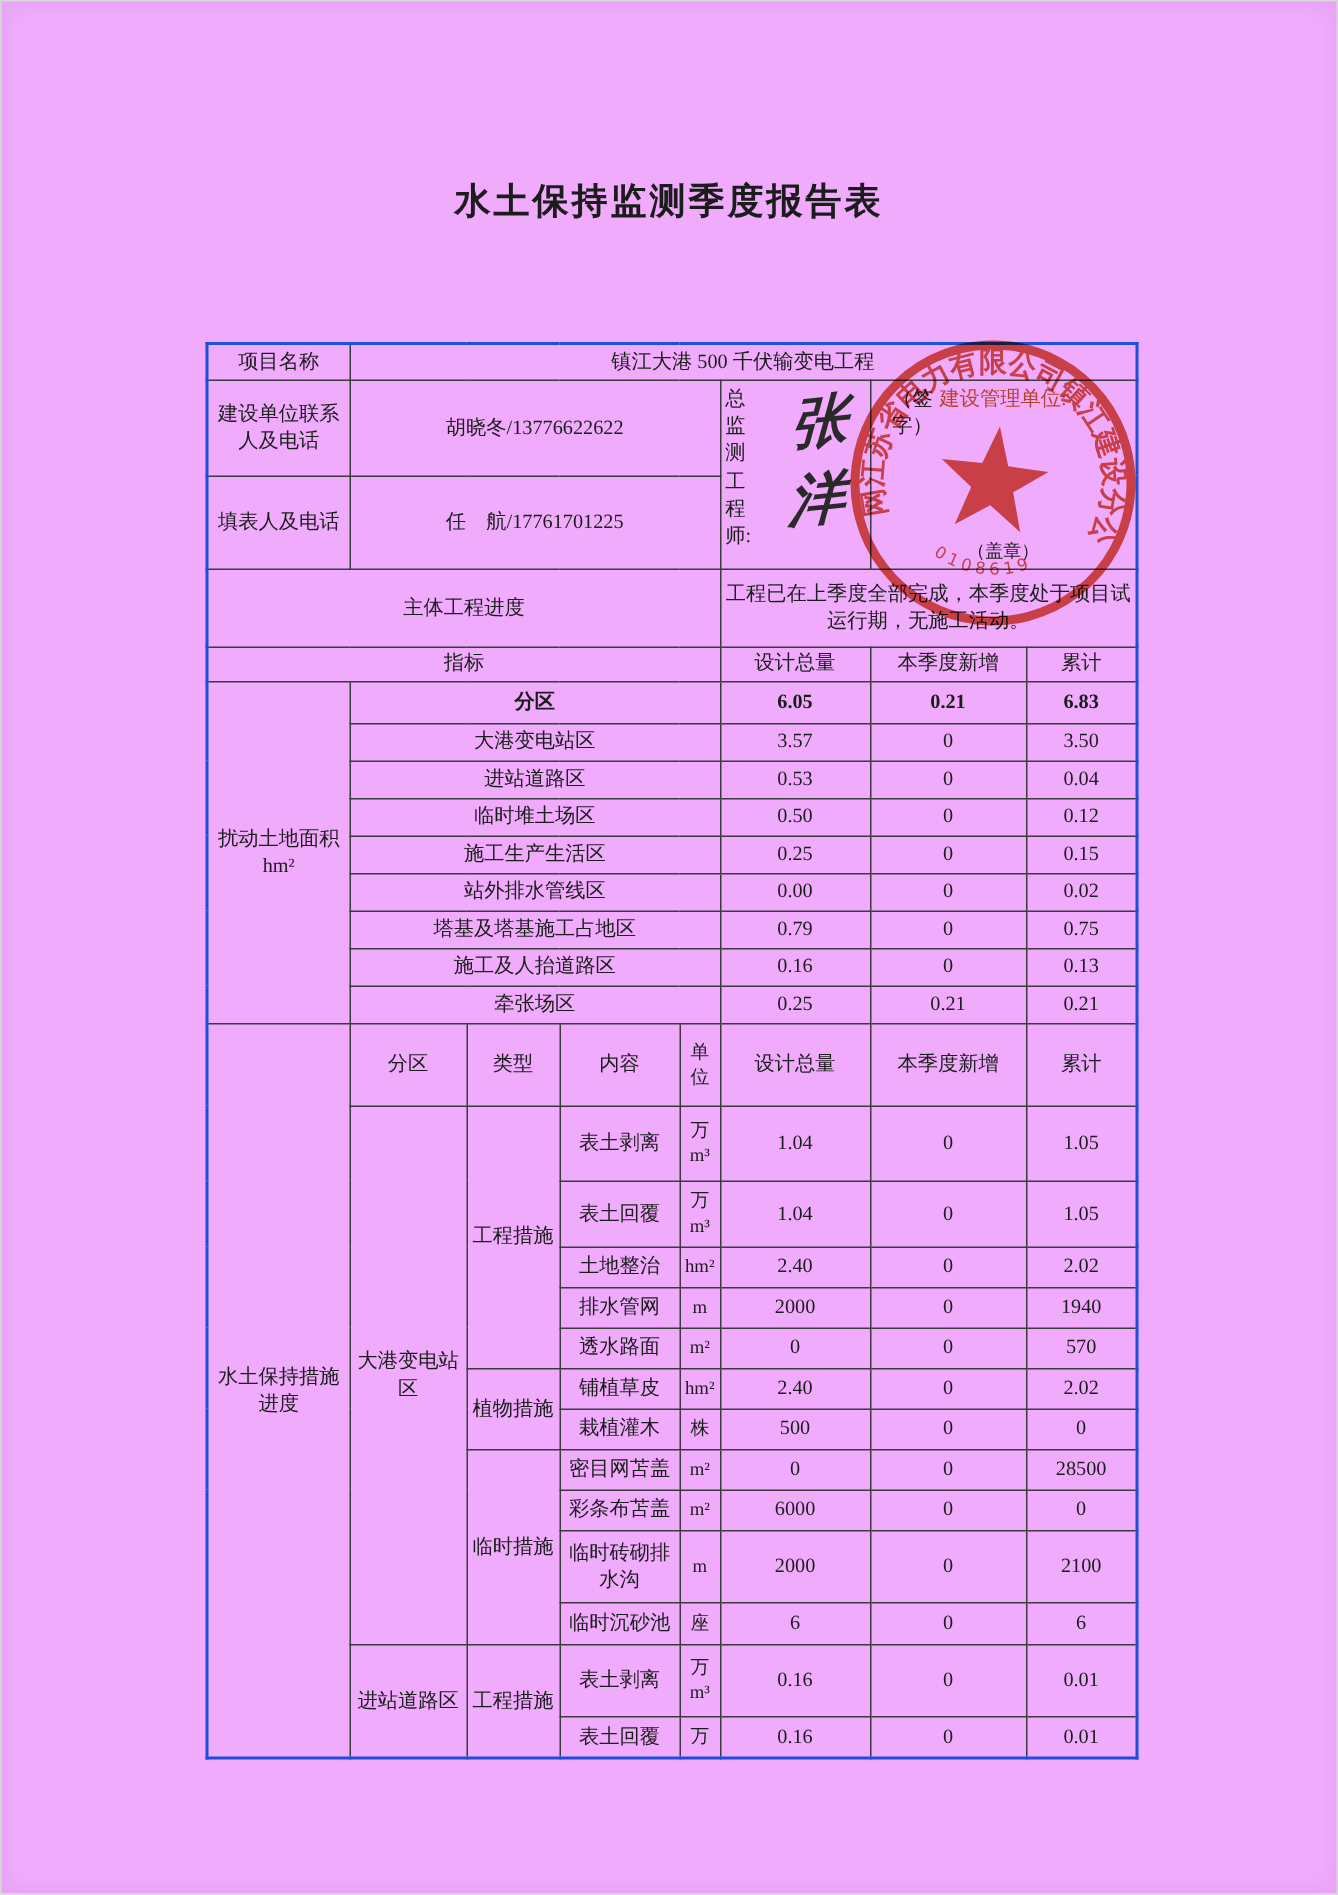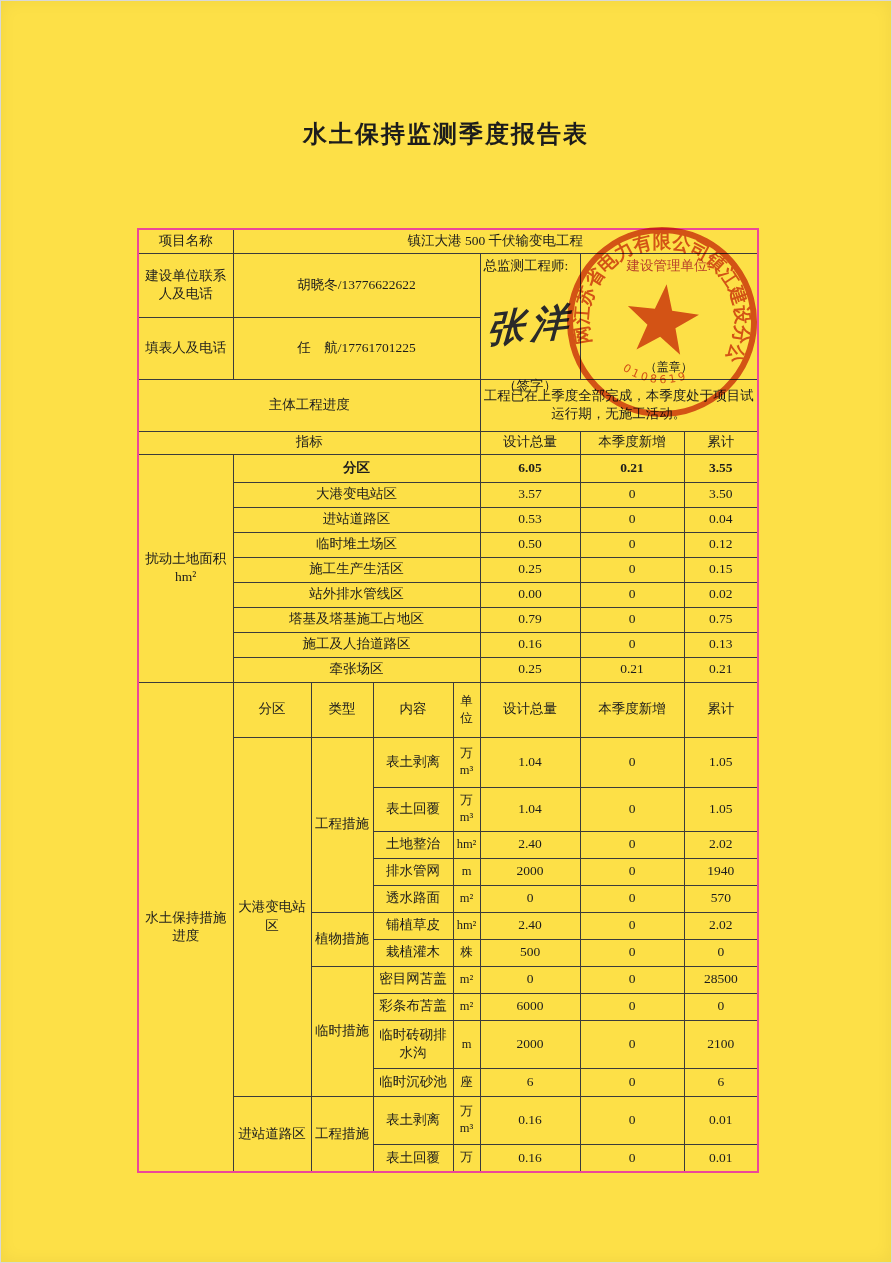--- a/index.html
+++ b/index.html
@@ -1,20 +1,20 @@
 <!DOCTYPE html>
 <html><head>
 <meta charset="utf-8">
 <style>
   * { margin:0; padding:0; box-sizing:border-box; }
   html,body { background:#e8e8e8; }
   .page {
     position:relative;
     width:892px; height:1263px;
-    background:#fde047;
+    background:#f0abfc;
     font-family:"Liberation Serif","DejaVu Serif",serif;
     color:#1c1c1c;
     box-shadow: inset 0 0 0 1px #d8d8d8, inset 0 0 18px rgba(0,0,0,.06);
     overflow:hidden;
   }
   .doc-title {
     position:absolute; top:118px; left:0; width:100%;
     text-align:center; font-size:24px; font-weight:bold; letter-spacing:2px;
   }
   .doc-subtitle {
@@ -31,28 +31,28 @@
     border-collapse:collapse;
     table-layout:fixed;
     font-size:13.5px;
   }
   table.report td {
     border:1px solid #3b3b3b;
     text-align:center; vertical-align:middle;
     padding:1px 3px;
     line-height:1.35;
   }
-  table.report { border:2px solid #ec4899;padding-left:26px; }
+  table.report { border:2px solid #1d4ed8;padding-left:26px; }
   .bold { font-weight:bold; }
   .hdr td { font-weight:normal; border-bottom-width:2px; }
   .thick-top td { border-top-width:2px; }
   .left-label { font-size:13.5px; }
   .unit-cell { font-size:12.5px; padding:1px 1px; }
   .sig-cell { vertical-align:top; padding:4px 4px 6px 4px; }
-  .sig-wrap { display:flex; flex-direction:column; justify-content:space-between; height:118px;gap:25px; }
+  .sig-wrap { display:flex; justify-content:space-between; height:118px;gap:25px; }
   .sig-top { text-align:left; font-size:13.5px; }
   .signature {
     font-size:38px; font-weight:bold; color:#2a2a2a;
     transform:rotate(-6deg) skewX(-8deg);
     font-style:italic; letter-spacing:6px;
   }
   .sig-bottom { font-size:13.5px; }
   .seal-cell { vertical-align:top; padding:4px; }
   .seal-wrap { display:flex; flex-direction:column; justify-content:space-between; height:118px; }
   .seal-top { font-size:13.5px; color:#b8402a; text-align:center; }
@@ -124,21 +124,21 @@
     </tr>
 
     <tr style="height:28px">
       <td rowspan="9" class="left-label">
         <div>扰动土地面积</div>
         <div>hm²</div>
       </td>
       <td colspan="4" class="bold">分区</td>
       <td class="bold num">6.05</td>
       <td class="bold num">0.21</td>
-      <td class="bold num">3.55</td>
+      <td class="bold num">6.83</td>
     </tr>
     <tr style="height:25px">
       <td colspan="4">大港变电站区</td>
       <td class="num">3.57</td>
       <td class="num">0</td>
       <td class="num">3.50</td>
     </tr>
     <tr style="height:25px">
       <td colspan="4">进站道路区</td>
       <td class="num">0.53</td>

